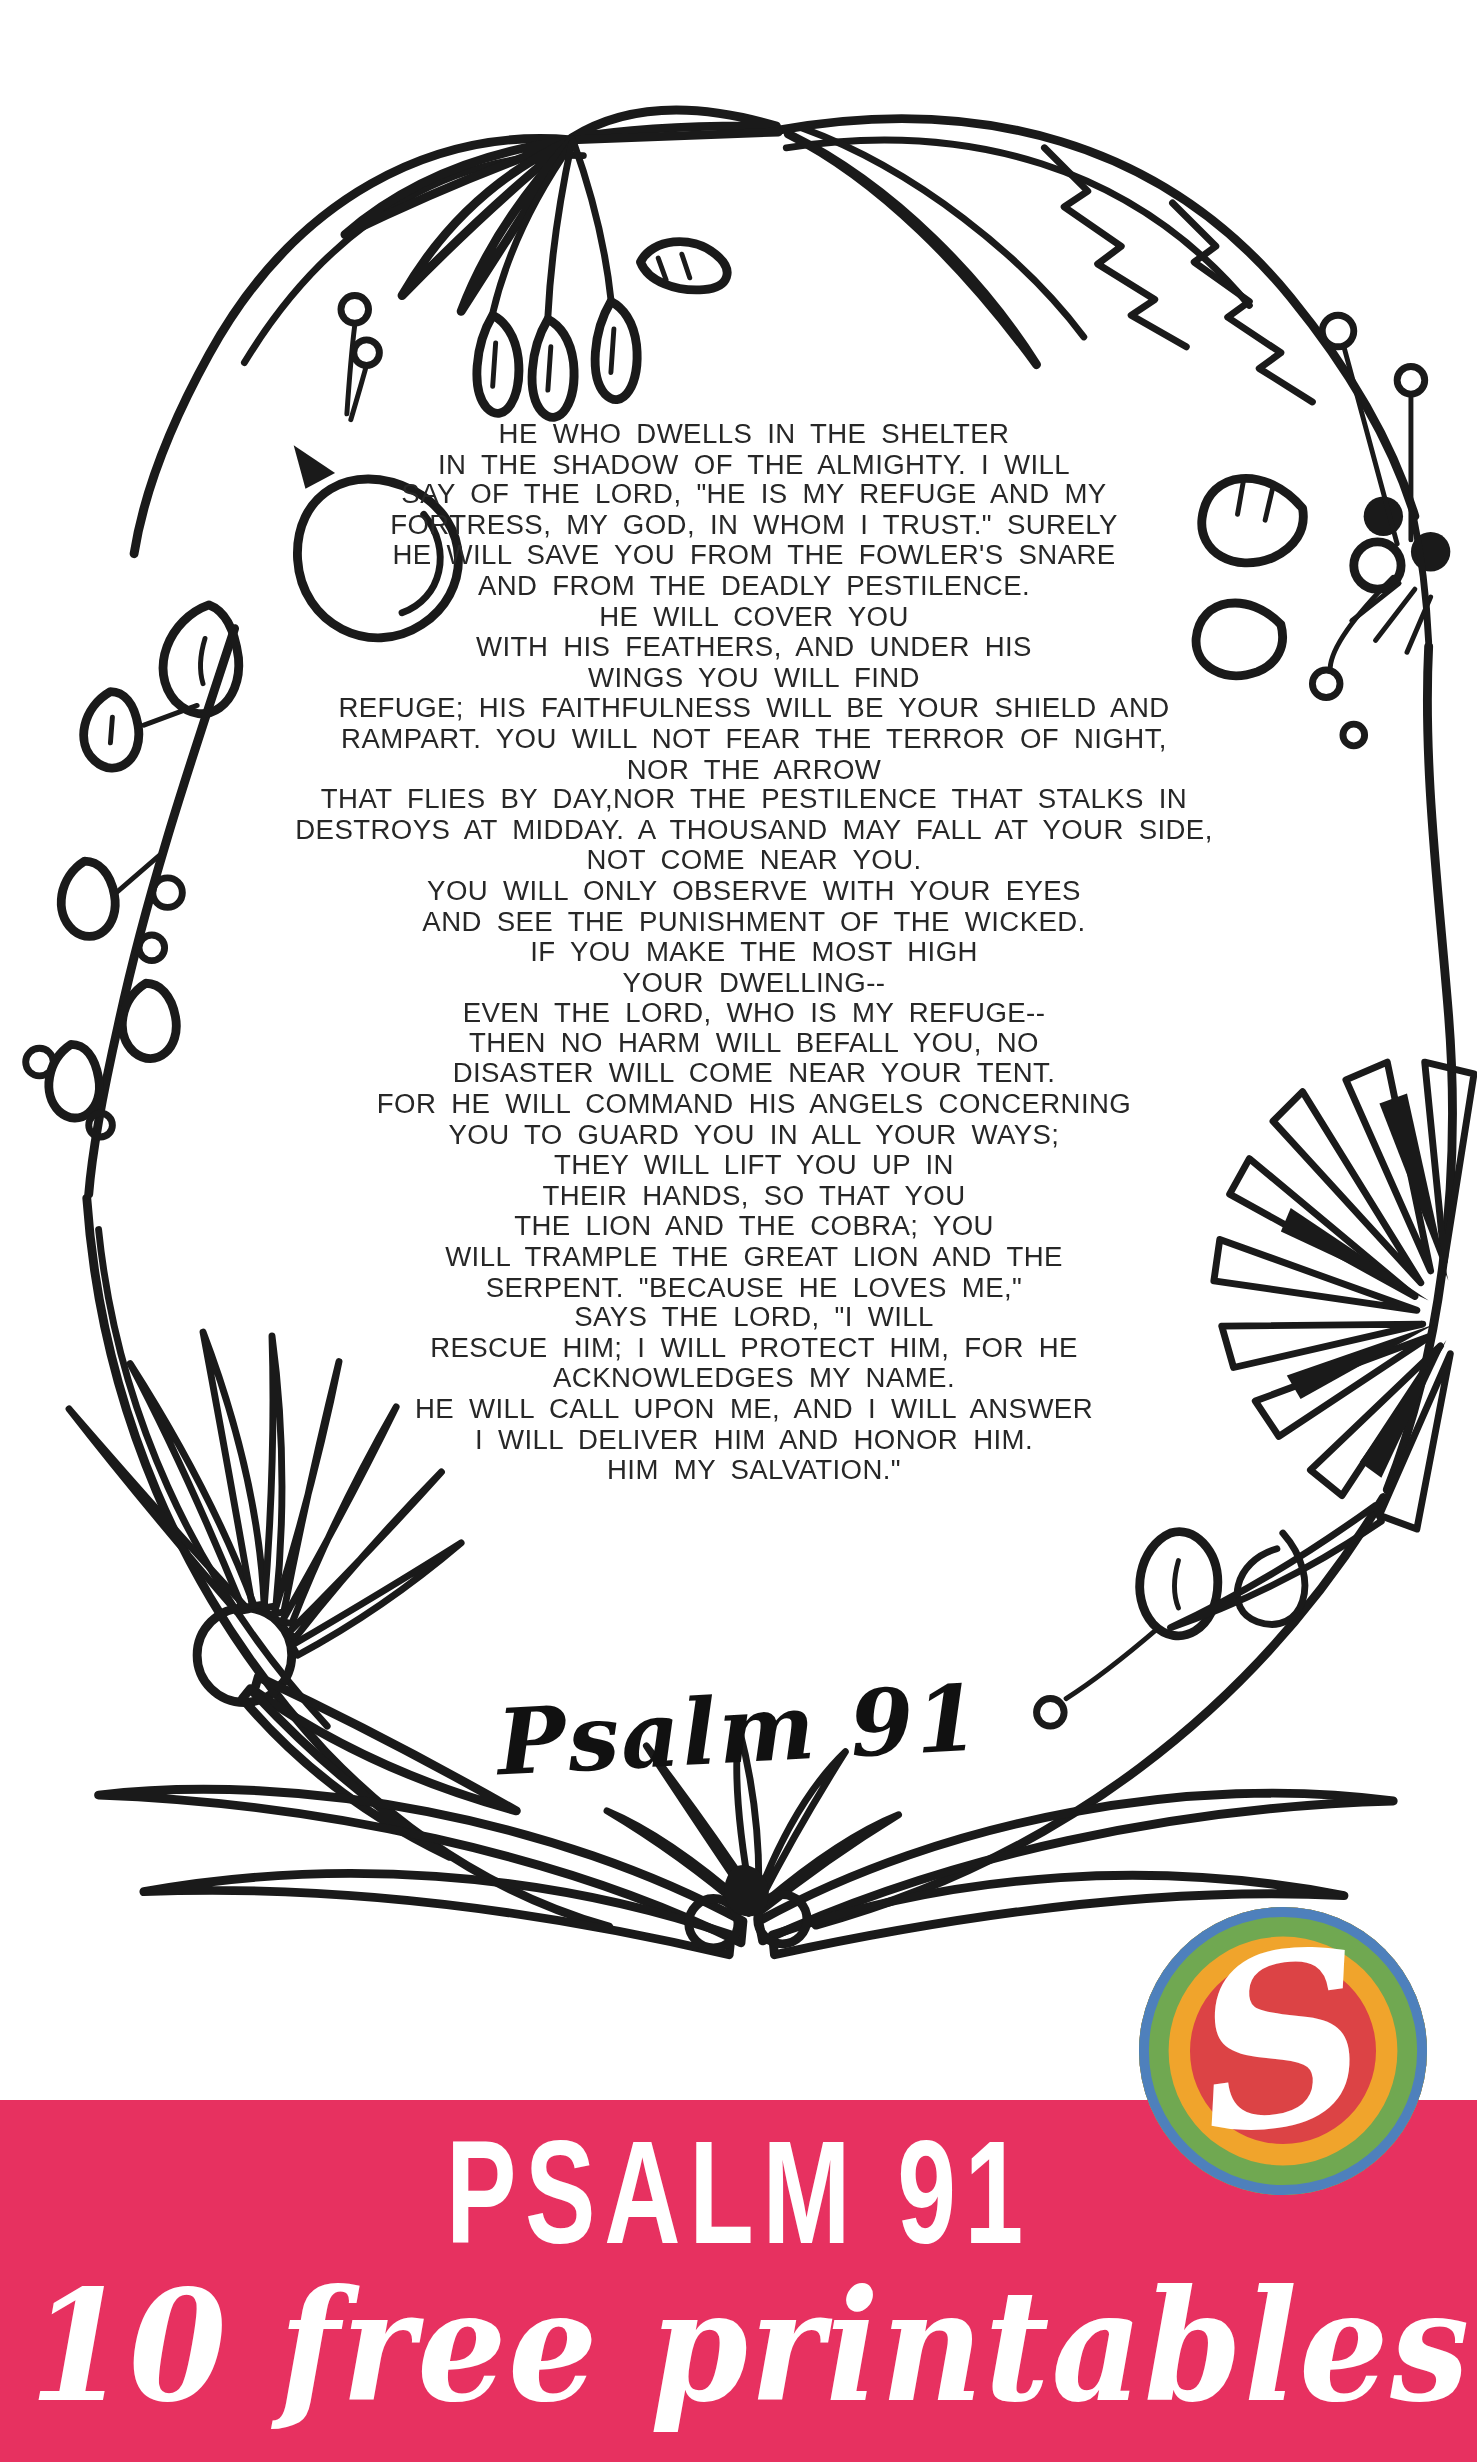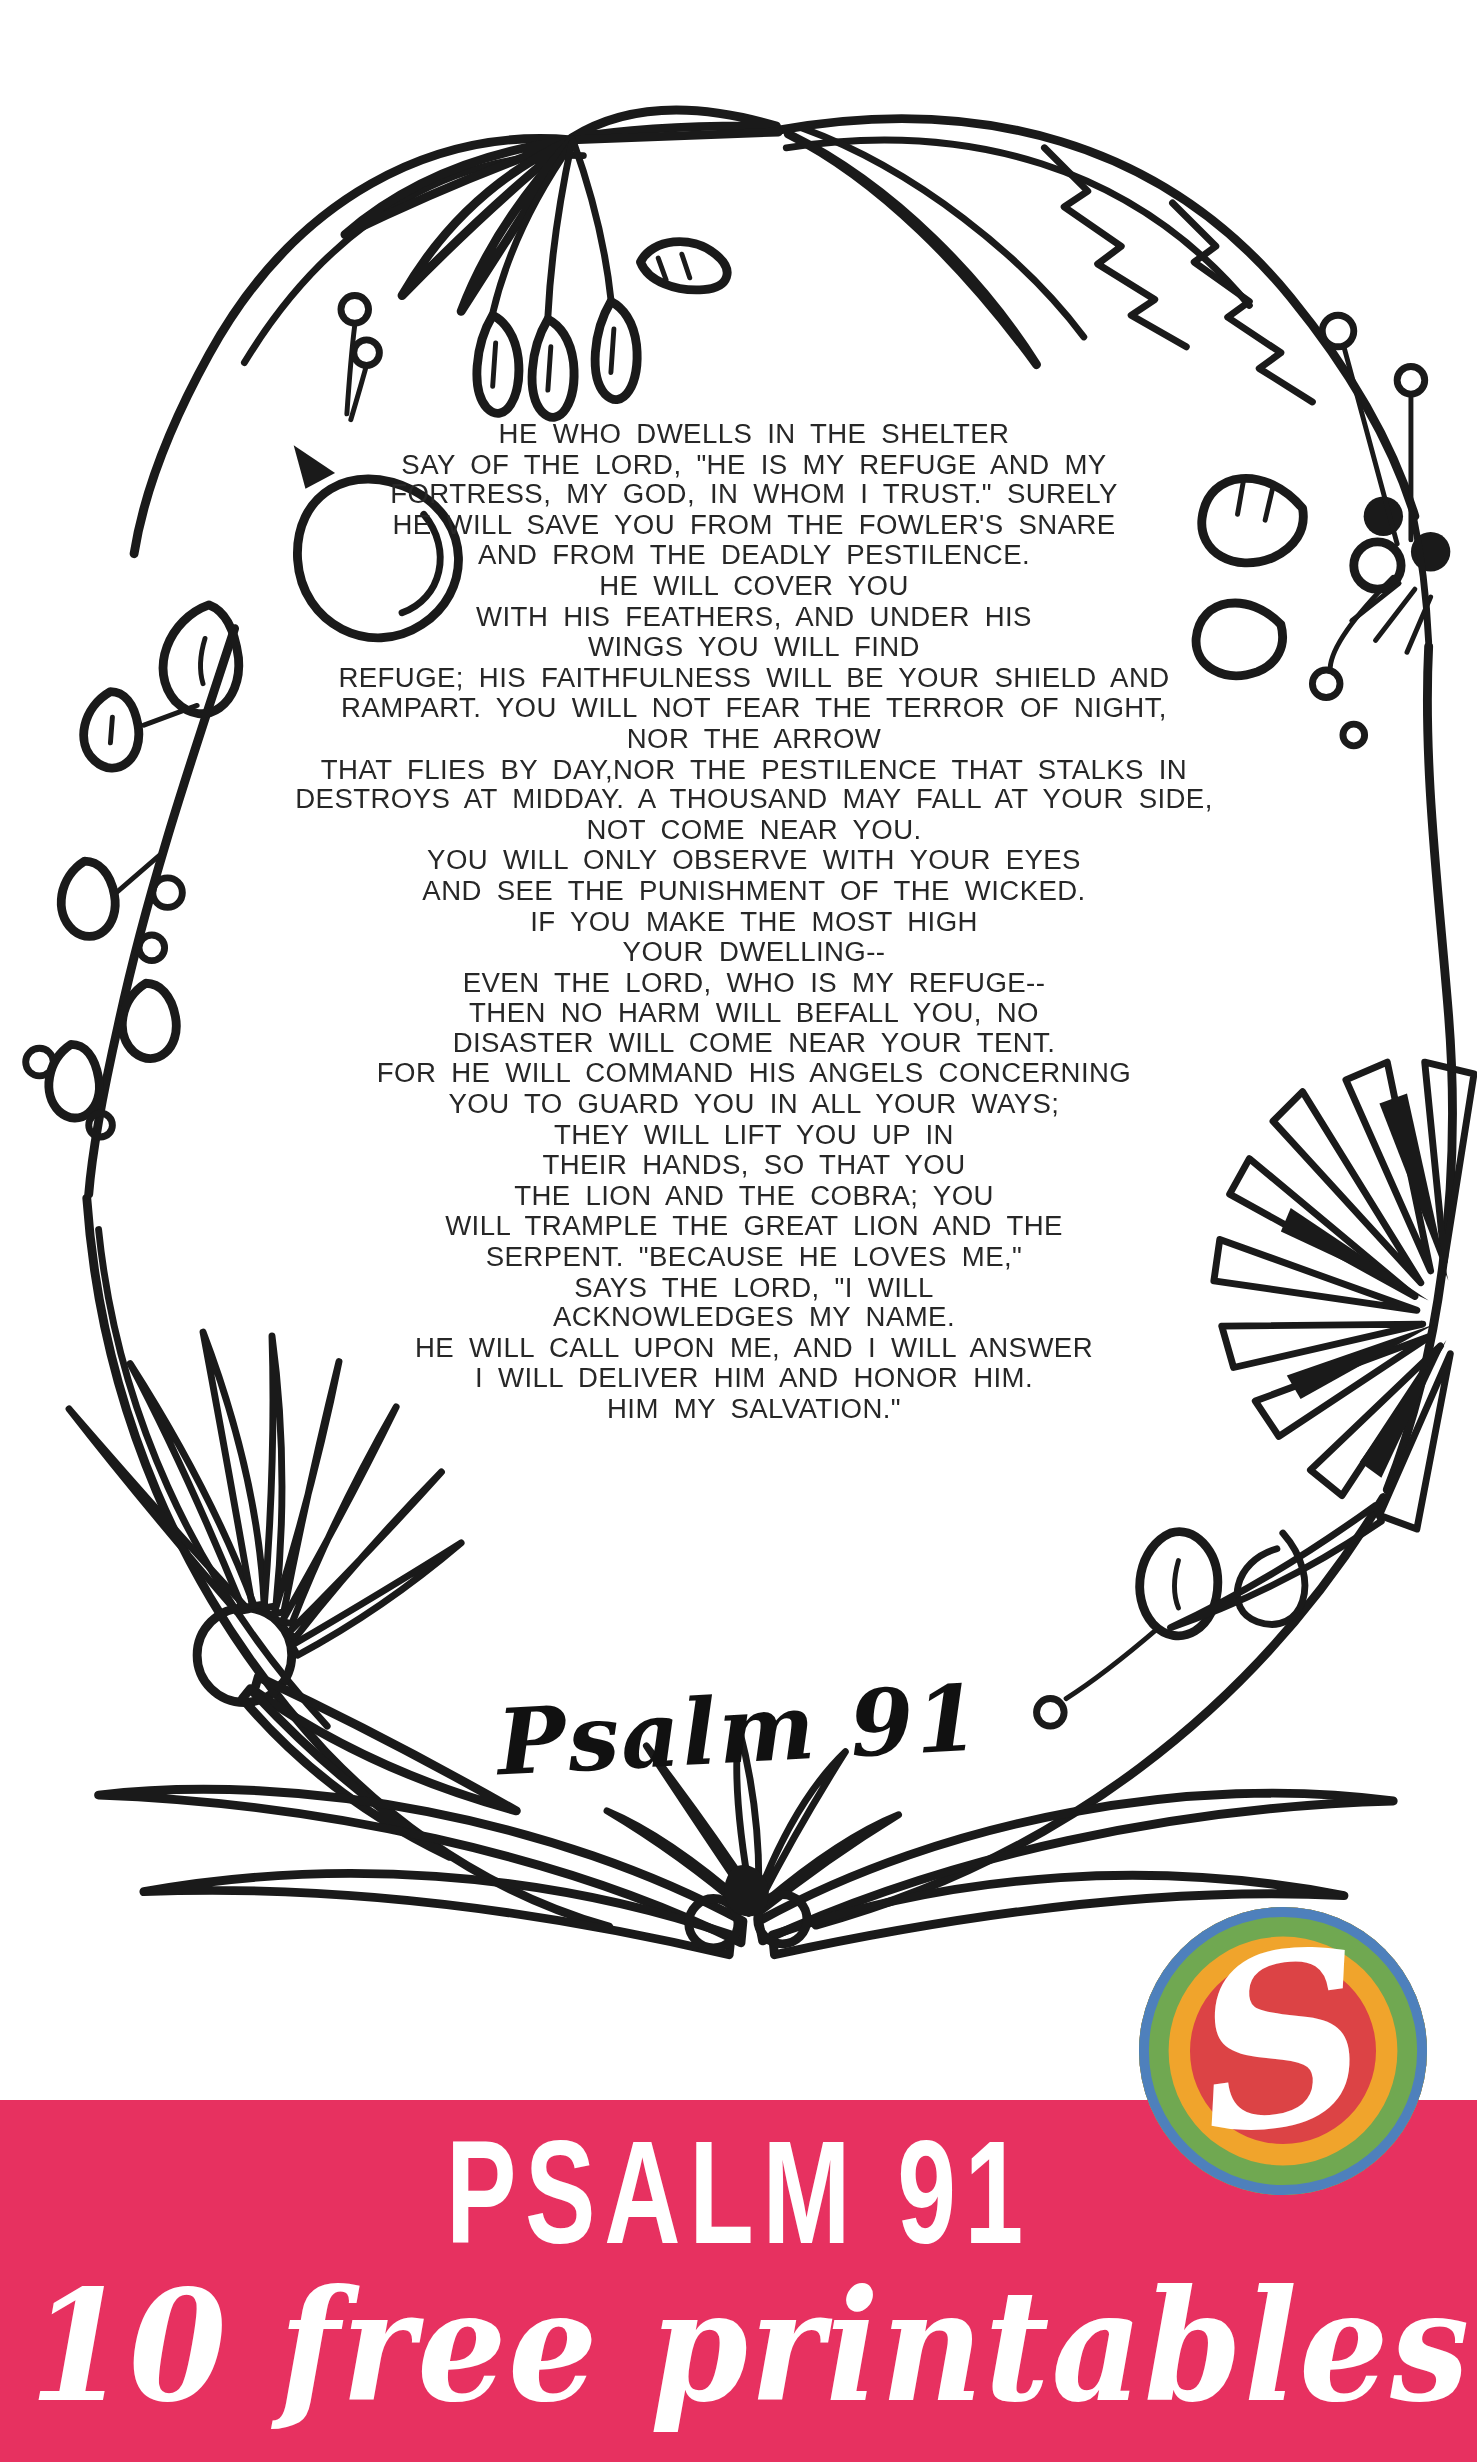--- a/index.html
+++ b/index.html
@@ -182,20 +182,21 @@
   <circle class="wr2" cx="1374" cy="746" r="11"></circle>
   <path class="wrt" d="M1436 598 L1396 650 M1452 606 L1428 662 M1420 592 L1372 630"></path>
   <path class="wr" d="M1322 516 C 1286 472, 1226 476, 1220 526 C 1216 560, 1252 582, 1292 566 C 1314 556, 1326 538, 1322 516 Z"></path>
   <path class="wrt" d="M1262 488 L1256 522 M1292 494 L1284 528"></path>
   <path class="wr" d="M1300 634 C 1268 600, 1218 606, 1214 648 C 1212 676, 1242 694, 1276 682 C 1296 674, 1306 656, 1300 634 Z"></path>
   <path class="wr2" d="M1434 522 C 1442 560, 1448 608, 1450 652"></path>
 </svg>
 
 <div class="verse">
     <div class="vline">HE WHO DWELLS IN THE SHELTER</div>
+    <div class="vline">IN THE SHADOW OF THE ALMIGHTY. I WILL</div>
     <div class="vline">SAY OF THE LORD, "HE IS MY REFUGE AND MY</div>
     <div class="vline">FORTRESS, MY GOD, IN WHOM I TRUST." SURELY</div>
     <div class="vline">HE WILL SAVE YOU FROM THE FOWLER'S SNARE</div>
     <div class="vline">AND FROM THE DEADLY PESTILENCE.</div>
     <div class="vline">HE WILL COVER YOU</div>
     <div class="vline">WITH HIS FEATHERS, AND UNDER HIS</div>
     <div class="vline">WINGS YOU WILL FIND</div>
     <div class="vline">REFUGE; HIS FAITHFULNESS WILL BE YOUR SHIELD AND</div>
     <div class="vline">RAMPART. YOU WILL NOT FEAR THE TERROR OF NIGHT,</div>
     <div class="vline">NOR THE ARROW</div>
@@ -210,20 +211,21 @@
     <div class="vline">THEN NO HARM WILL BEFALL YOU, NO</div>
     <div class="vline">DISASTER WILL COME NEAR YOUR TENT.</div>
     <div class="vline">FOR HE WILL COMMAND HIS ANGELS CONCERNING</div>
     <div class="vline">YOU TO GUARD YOU IN ALL YOUR WAYS;</div>
     <div class="vline">THEY WILL LIFT YOU UP IN</div>
     <div class="vline">THEIR HANDS, SO THAT YOU</div>
     <div class="vline">THE LION AND THE COBRA; YOU</div>
     <div class="vline">WILL TRAMPLE THE GREAT LION AND THE</div>
     <div class="vline">SERPENT. "BECAUSE HE LOVES ME,"</div>
     <div class="vline">SAYS THE LORD, "I WILL</div>
+    <div class="vline">RESCUE HIM; I WILL PROTECT HIM, FOR HE</div>
     <div class="vline">ACKNOWLEDGES MY NAME.</div>
     <div class="vline">HE WILL CALL UPON ME, AND I WILL ANSWER</div>
     <div class="vline">I WILL DELIVER HIM AND HONOR HIM.</div>
     <div class="vline">HIM MY SALVATION."</div>
   </div>
 
 <div class="signature">Psalm 91</div>
 
 <div class="banner">
   <div class="banner-title">PSALM 91</div>

